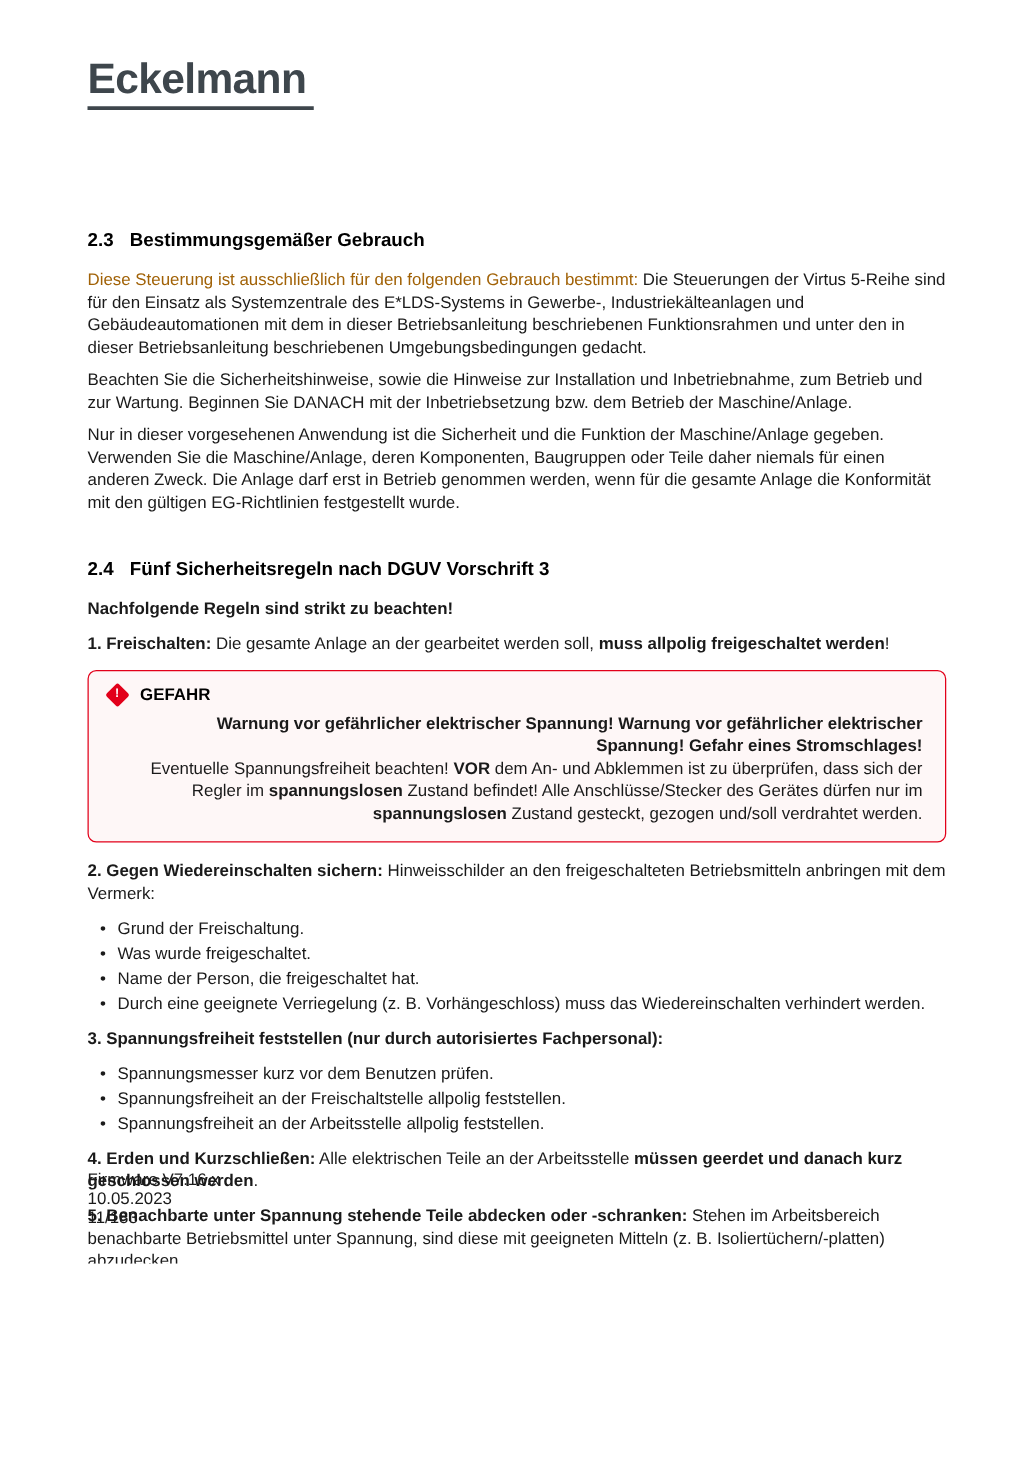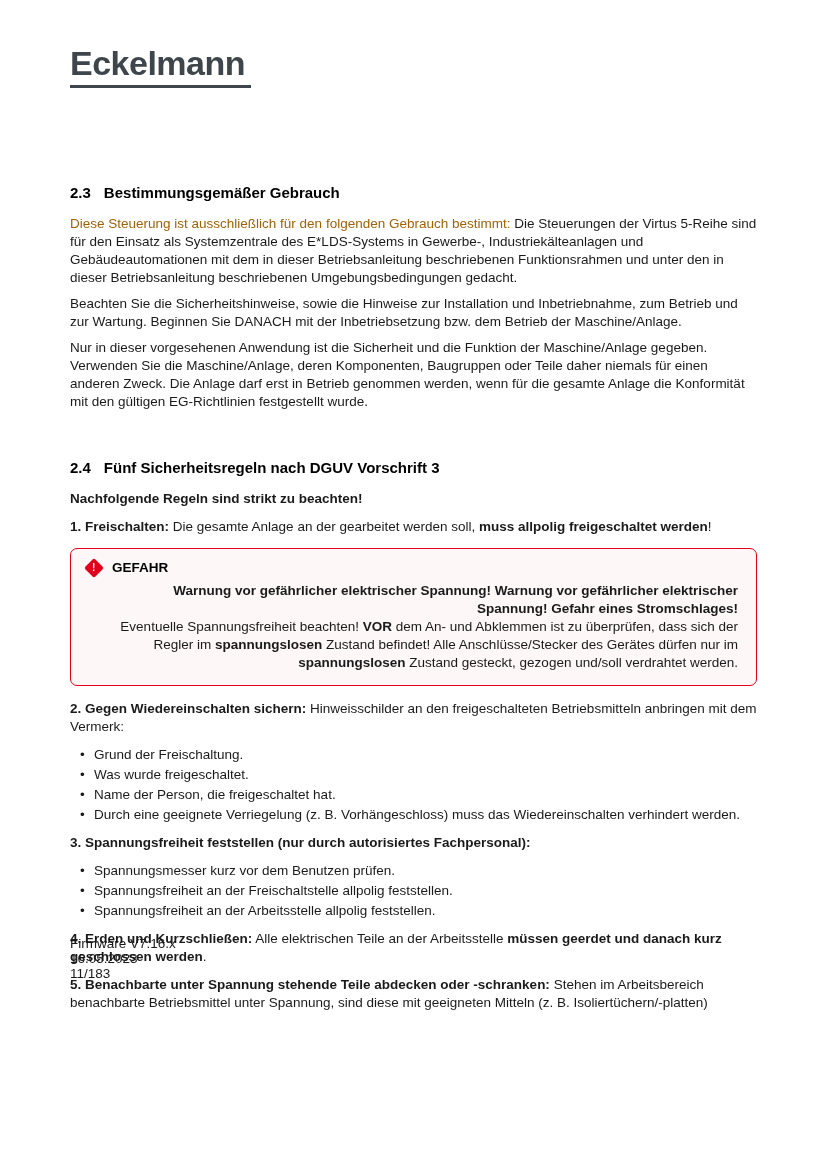--- a/index.html
+++ b/index.html
@@ -24,21 +24,21 @@
     padding-right:6px;
     line-height:1.1;
   }
   h2{
     font-size:15px;
     font-weight:bold;
     color:#000;
     margin:0;
   }
   .h-23{margin-top:96px;margin-bottom:14px;}
-  .h-24{margin-top:48px;margin-bottom:14px;}
+  .h-24{margin-top:36px;margin-bottom:14px;}
   .h-num{display:inline-block;margin-right:13px;}
   p{
     font-size:13.5px;
     line-height:18px;
     margin:8px 0;
   }
   .gray{color:#a16207;}
   .b{font-weight:bold;}
   .rule{margin:10px 0;}
   
@@ -163,17 +163,17 @@
     <li>Spannungsfreiheit an der Freischaltstelle allpolig feststellen.</li>
     <li>Spannungsfreiheit an der Arbeitsstelle allpolig feststellen.</li>
   </ul>
 
   <p class="rule"><span class="b">4. Erden und Kurzschließen:</span><span> Alle elektrischen Teile an der Arbeitsstelle </span><span class="b">müssen geerdet und danach kurz geschlossen werden</span><span>.</span></p>
 
   <p class="rule"><span class="b">5. Benachbarte unter Spannung stehende Teile abdecken oder -schranken:</span><span> Stehen im Arbeitsbereich benachbarte Betriebsmittel unter Spannung, sind diese mit geeigneten Mitteln (z. B. Isoliertüchern/-platten) abzudecken.</span></p>
 
   <div class="footer">
     <span class="f-left">Firmware V7.16.x</span>
-    <span class="f-center">16.05.2023</span>
+    <span class="f-center">10.05.2023</span>
     <span class="f-right">11/183</span>
   </div>
 
 </div>
 
 </body></html>

